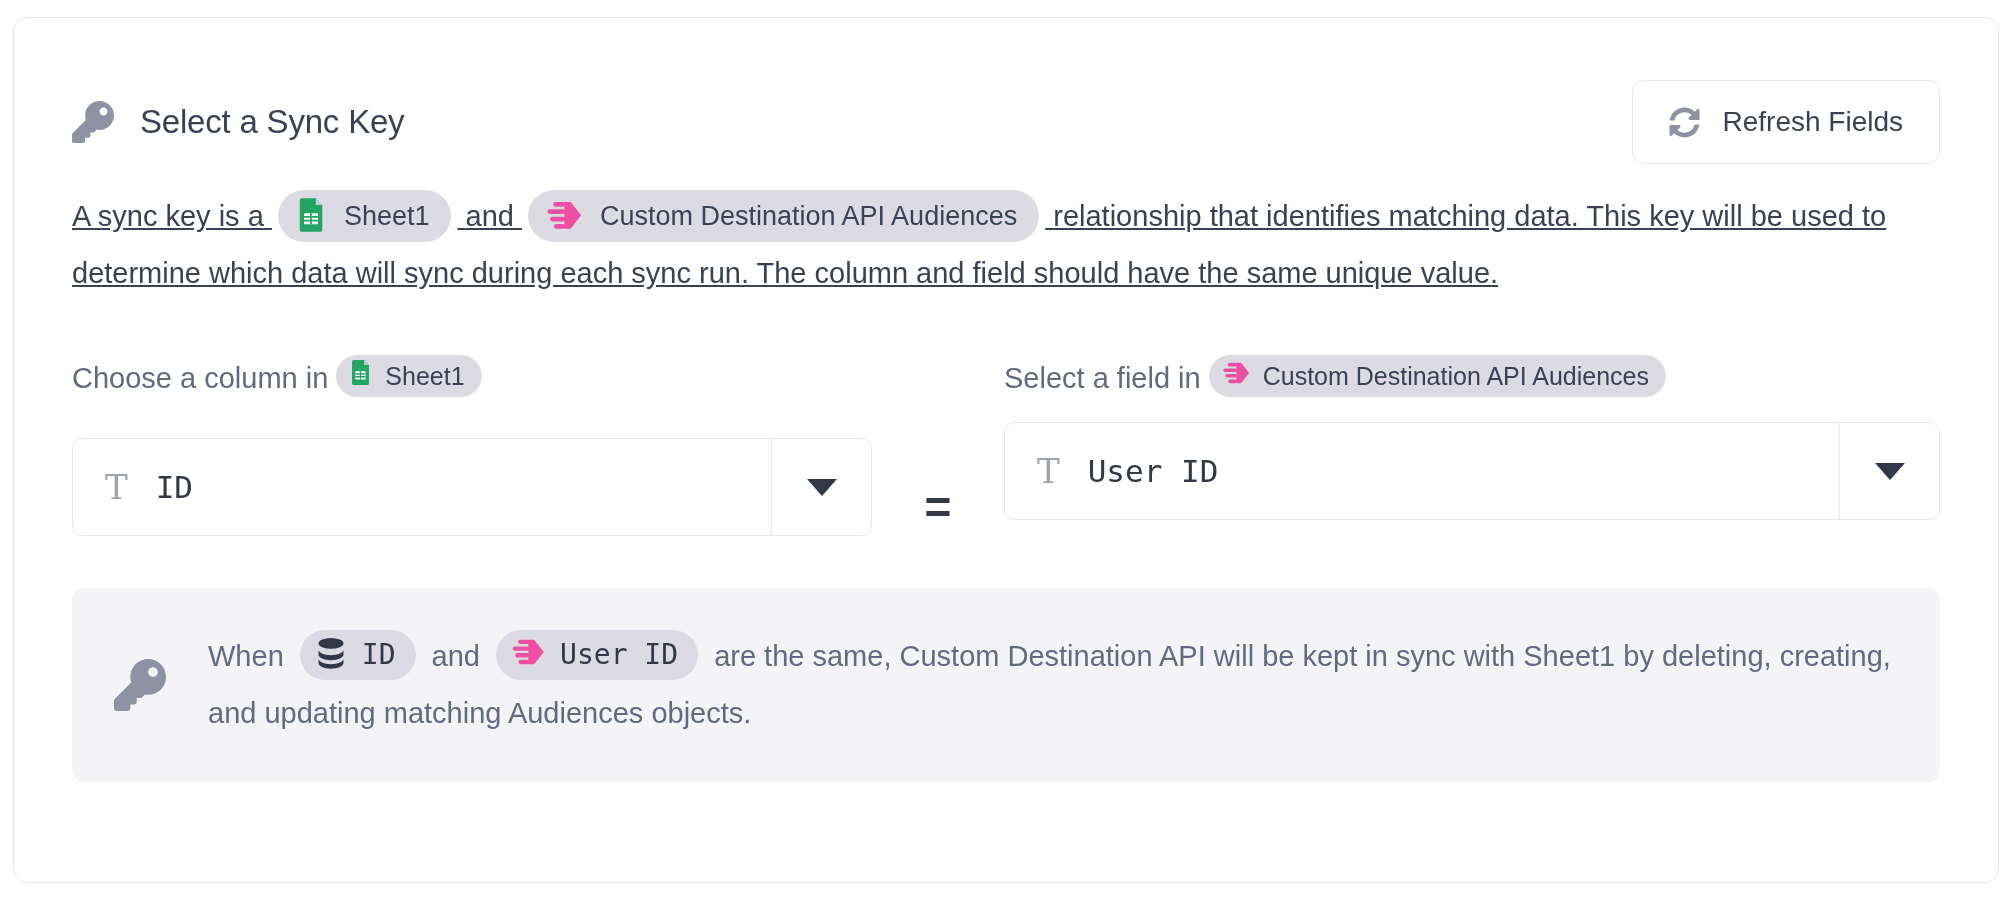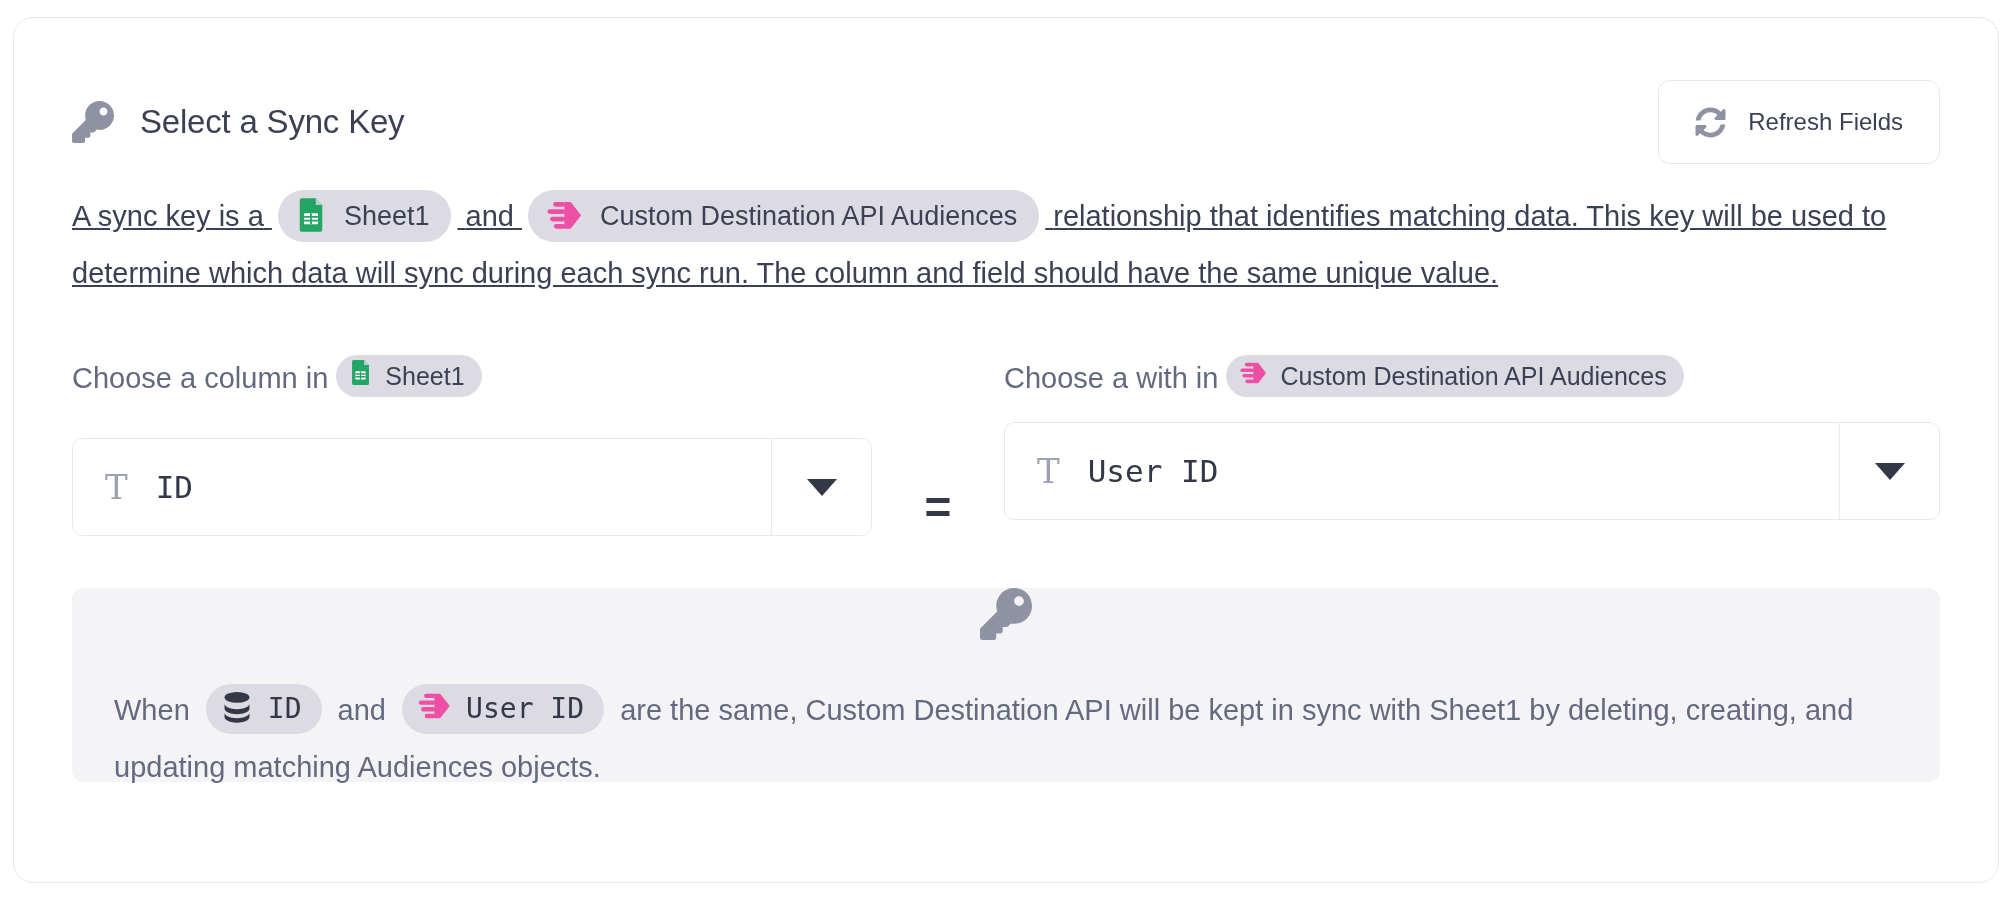--- a/index.html
+++ b/index.html
@@ -12,33 +12,33 @@
     --control-dark:#333849;
     --border:#e7e8ec;
     --info-bg:#f4f4f6;
   }
   *{box-sizing:border-box;margin:0;padding:0;}
   html,body{background:#fff;}
   body{font-family:"Liberation Sans","DejaVu Sans",sans-serif;color:var(--text-dark);}
   .stage{position:relative;width:2014px;height:902px;background:#fff;overflow:hidden;}
   .card{
     position:absolute;left:13px;top:17px;width:1986px;height:866px;
-    background:#fff;border:1.5px solid var(--border);border-radius:20px;
+    background:#fff;border:1.5px solid var(--border);border-radius:14px;
     padding:62px 58px 0 58px;
   }
 
   
   .header{display:flex;align-items:center;justify-content:space-between;height:84px;}
   .title-wrap{display:flex;align-items:center;gap:26px;}
   .key-icon svg{width:42px;height:42px;fill:var(--icon-gray);display:block;}
   h1{font-size:33px;font-weight:500;color:var(--text-dark);letter-spacing:-0.2px;}
   .refresh-btn{
     display:flex;align-items:center;gap:22px;height:84px;padding:0 36px;
     background:#fff;border:1.5px solid var(--border);border-radius:12px;
-    font-family:inherit;font-size:24px;color:var(--text-dark);cursor:pointer;
+    font-family:inherit;font-size:28px;color:var(--text-dark);cursor:pointer;
   }
   .refresh-icon svg{width:31px;height:31px;fill:var(--icon-gray);display:block;}
 
   
   .description{
     margin-top:24px;font-size:29px;line-height:57px;color:var(--text-dark);
     max-width:1880px;
     text-decoration:underline;
   }
 
@@ -98,21 +98,21 @@
   }
   .caret{width:0;height:0;border-left:15px solid transparent;border-right:15px solid transparent;border-top:17px solid var(--control-dark);}
   .equals{
     font-size:46px;font-weight:700;color:var(--control-dark);
     height:98px;display:flex;align-items:center;transform:translateY(20px);
   }
 
   
   .info-box{
     margin-top:52px;height:194px;background:var(--info-bg);border-radius:12px;
-    display:flex;align-items:center;gap:42px;padding:0 42px;flex-direction:column;
+    display:flex;align-items:center;gap:42px;padding:0 42px;
   }
   .key-icon-lg svg{width:52px;height:52px;fill:var(--icon-gray);display:block;}
   .info-text{font-size:29px;line-height:57px;color:var(--text-gray);}
 </style>
 </head>
 <body>
 
 <svg width="0" height="0" style="position:absolute">
   <defs>
     <g id="icon-key">
@@ -210,21 +210,21 @@
           </div>
         </div>
       </div>
 
       <div class="equals-zone">
         <div class="equals">=</div>
       </div>
 
       <div class="col col-right">
         <div class="label-row">
-          <span>Choose a with in</span>
+          <span>Select a field in</span>
           <span class="badge badge-sm">
             <span class="dest-icon">
               <svg viewBox="0 0 24 24">
                   <use href="#icon-dest"></use>
                 </svg>
             </span>
             <span>Custom Destination API Audiences</span>
           </span>
         </div>
         <div class="select">

